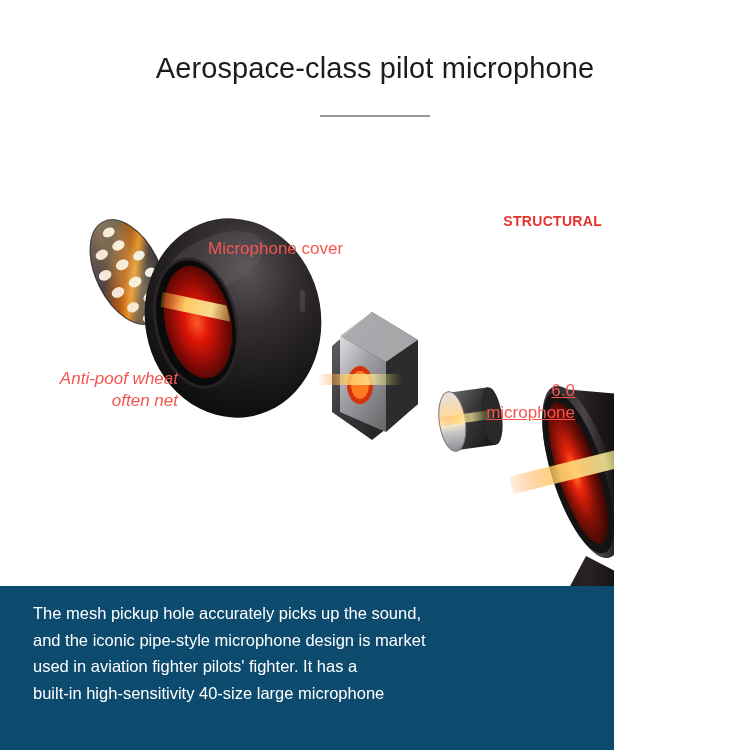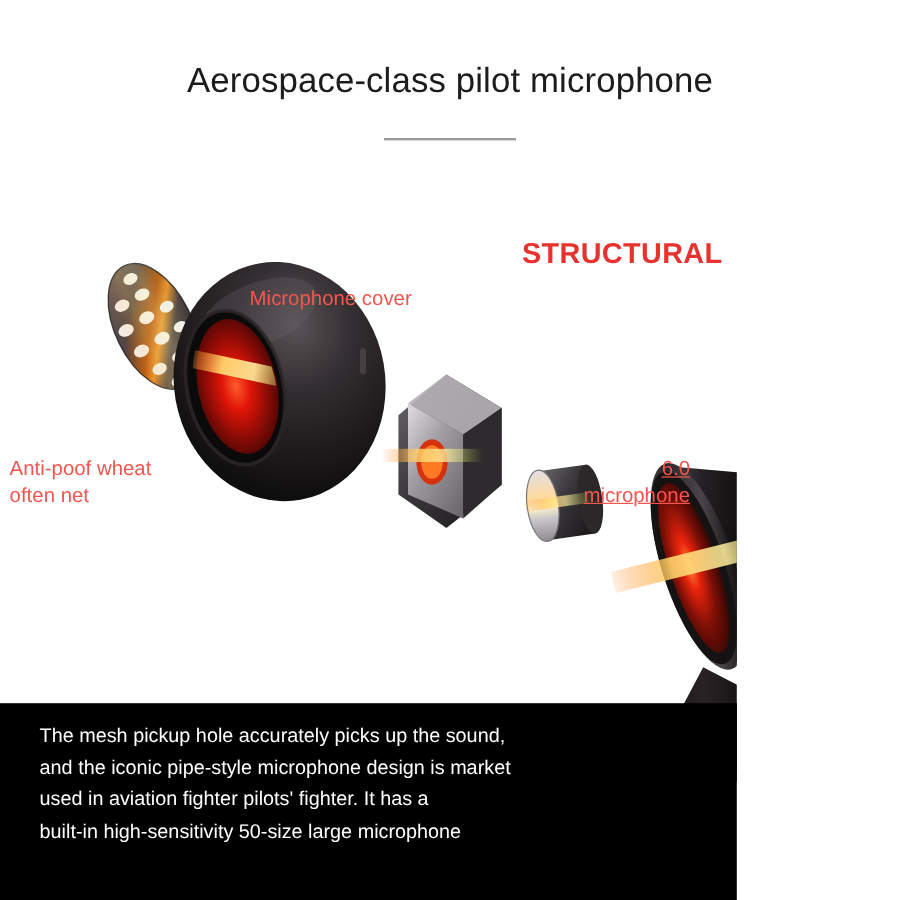--- a/index.html
+++ b/index.html
@@ -34,60 +34,60 @@
     top: 115px;
     width: 110px;
     height: 2px;
     background: #9a9a9a;
   }
 
   
   .headline {
     position: absolute;
     right: 12px;
-    top: 199px;
-    font-size: 24px;
+    top: 209px;
+    font-size: 14px;
     font-weight: bold;
     line-height: 25px;
     color: #e8322e;
     letter-spacing: 0.3px;
   }
 
   
   .label {
     position: absolute;
     color: #f4564f;
     font-size: 17px;
     line-height: 22px;
     white-space: nowrap;
     margin-top: 44px;
   }
   .label-cover      { left: 208px; top: 194px; }
-  .label-dustnet    { left: 8px;  top: 336px; width: 170px; text-align: left; white-space: normal; }
+  .label-dustnet    { left: 8px;  top: 324px; width: 170px; text-align: right; white-space: normal; font-style: italic; }
   .label-60mic      { left: 445px; top: 336px; width: 130px; text-align: right; white-space: normal; text-decoration: underline; }
   .label-microphone { left: 634px; top: 383px; }
 
   
   .art {
     position: absolute;
     left: 0;
     top: 0;
     width: 750px;
     height: 750px;
     pointer-events: none;
   }
 
   
   .banner {
     position: absolute;
     left: 0;
     top: 586px;
     width: 750px;
     height: 164px;
-    background: #000000;
+    background: #0c4a6e;
     overflow: hidden;
   }
   .banner-text {
     position: absolute;
     left: 33px;
     top: 14px;
     width: 470px;
     color: #ffffff;
     font-size: 16.5px;
     line-height: 26.5px;
@@ -308,17 +308,17 @@
     <div>microphone</div>
   </div>
 
   <div class="label label-microphone">Microphone</div>
 
   <div class="banner">
     <div class="banner-text">
       <p>The mesh pickup hole accurately picks up the sound,</p>
       <p>and the iconic pipe-style microphone design is market</p>
       <p>used in aviation fighter pilots' fighter. It has a</p>
-      <p>built-in high-sensitivity 50-size large microphone</p>
+      <p>built-in high-sensitivity 40-size large microphone</p>
     </div>
   </div>
 
 </div>
 
 </body></html>

